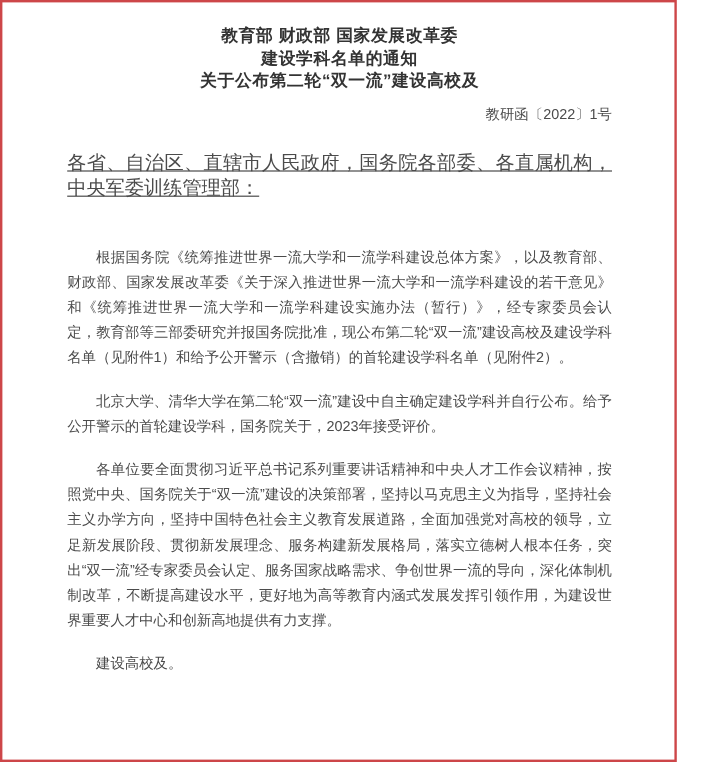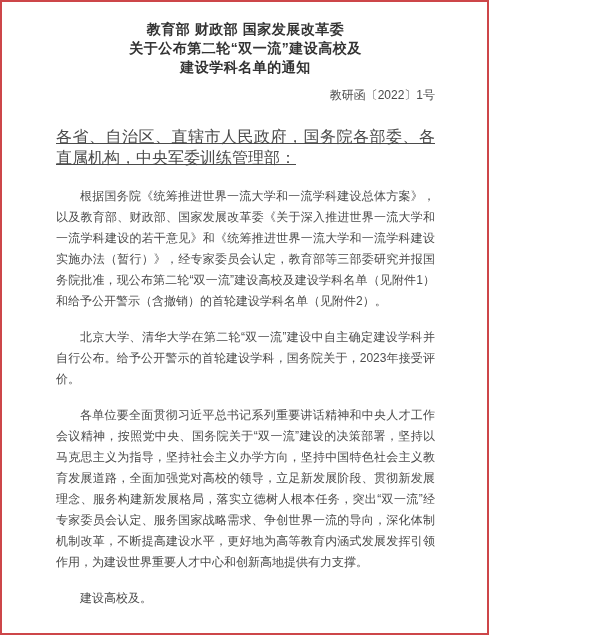--- a/index.html
+++ b/index.html
@@ -4,21 +4,21 @@
 <style>
   :root {
     --border: #cd4649;
     --title: #333333;
     --body: #4b4b4b;
     --link: #3032c4;
   }
   * { box-sizing: border-box; }
   html, body { margin: 0; padding: 0; background: #ffffff; }
   .page {
-    width: 489px;
+    width: 564px;
     height: 635px;
     border: 2px solid var(--border, #cd4649);
     background: #ffffff;
     padding: 18px 52px 0 54px;
     overflow: hidden;
     font-family: "Liberation Sans", "DejaVu Sans", sans-serif;
     color: var(--body, #4b4b4b);
   }
   .title {
     text-align: center;
@@ -40,21 +40,21 @@
     line-height: 21px;
     text-align: justify;
     text-decoration: underline;
   }
   p.body {
     margin: 15px 0 0 0;
     font-size: 12px;
     line-height: 21px;
     text-align: justify;
   }
-  p.body.first { margin-top: 18px; }
+  p.body.first { margin-top: 36px; }
   .indent { text-indent: 2em; }
   .closing { margin-top: 16px; }
   .attachments {
     margin-top: 16px;
     font-size: 12px;
     line-height: 21px;
   }
   .attach-row { padding-left: 17px; }
   .attach-row.second { margin-top: 21px; padding-left: 53px; }
   .attach-link {
@@ -66,22 +66,22 @@
   }
   .attach-num { color: var(--body, #4b4b4b); }
 </style>
 </head>
 <body>
 
 <div class="page">
 
   <div class="title">
     <div>教育部 财政部 国家发展改革委</div>
+    <div>建设学科名单的通知</div>
     <div>关于公布第二轮“双一流”建设高校及</div>
-    <div>建设学科名单的通知</div>
   </div>
 
   <div class="doc-number">教研函〔2022〕1号</div>
 
   <p class="salutation">各省、自治区、直辖市人民政府，国务院各部委、各直属机构，中央军委训练管理部：</p>
 
   <p class="body indent first">根据国务院《统筹推进世界一流大学和一流学科建设总体方案》，以及教育部、财政部、国家发展改革委《关于深入推进世界一流大学和一流学科建设的若干意见》和《统筹推进世界一流大学和一流学科建设实施办法（暂行）》，经专家委员会认定，教育部等三部委研究并报国务院批准，现公布第二轮“双一流”建设高校及建设学科名单（见附件1）和给予公开警示（含撤销）的首轮建设学科名单（见附件2）。</p>
 
   <p class="body indent">北京大学、清华大学在第二轮“双一流”建设中自主确定建设学科并自行公布。给予公开警示的首轮建设学科，国务院关于，2023年接受评价。</p>
 

